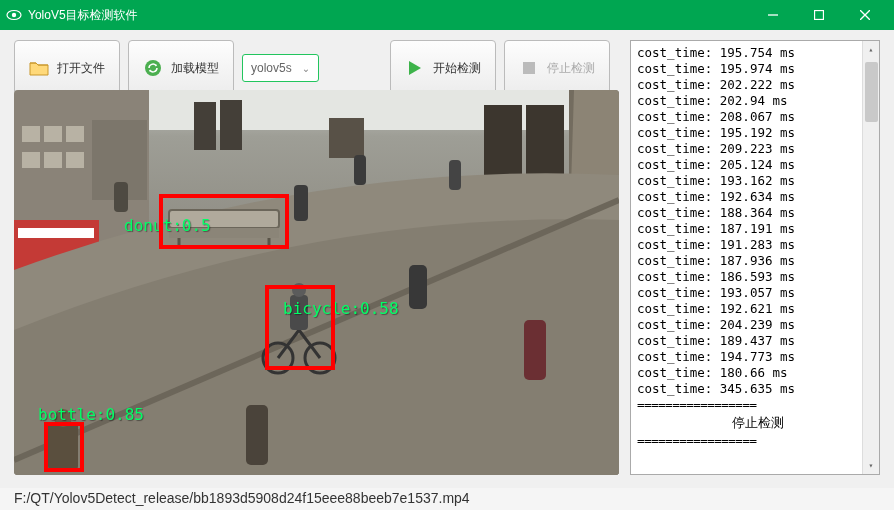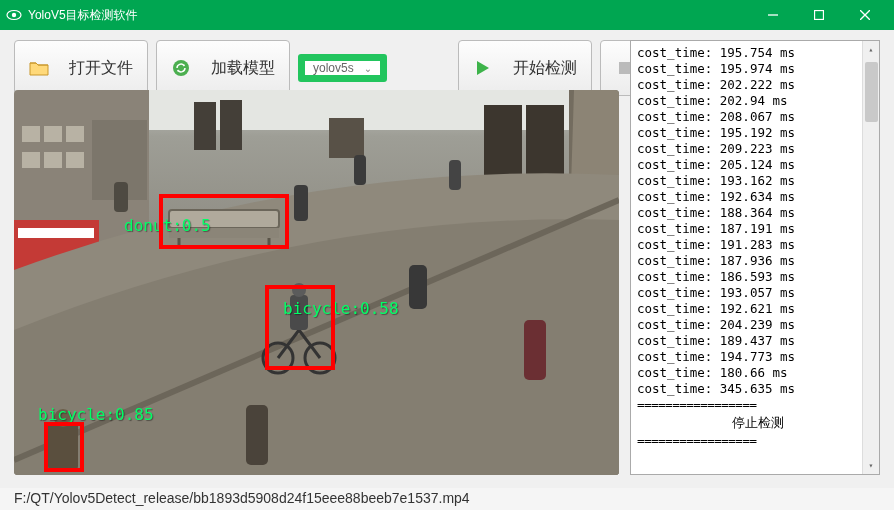--- a/index.html
+++ b/index.html
@@ -3,24 +3,24 @@
 <meta charset="utf-8">
 <style>
   * { box-sizing: border-box; margin: 0; padding: 0; }
   body { width: 894px; height: 510px; font-family: "Microsoft YaHei", Arial, sans-serif; font-size: 12px; background: #f5f5f5; overflow: hidden; }
   .titlebar { height: 30px; background: #00a651; display: flex; align-items: center; padding: 0 6px; color: #fff; }
   .titlebar .icon-eye { width: 16px; height: 16px; margin-right: 6px; display: flex; align-items: center; justify-content: center; }
   .titlebar .title { font-size: 12px; flex: 1; }
   .titlebar .win-ctrl { width: 46px; height: 30px; display: flex; align-items: center; justify-content: center; }
   .content { position: relative; height: 458px; background: #f0f0f0; }
   .toolbar { position: absolute; top: 10px; left: 14px; display: flex; gap: 8px; align-items: center; }
-  .btn { height: 56px; border: 1px solid #bbb; background: linear-gradient(#fdfdfd,#ececec); border-radius: 4px; display: flex; align-items: center; padding: 0 14px; gap: 20px; cursor: pointer; font-size: 16px; color: #333; }
+  .btn { height: 56px; border: 1px solid #bbb; background: linear-gradient(#fdfdfd,#ececec); border-radius: 4px; display: flex; align-items: center; padding: 0 14px; gap: 8px; cursor: pointer; font-size: 12px; color: #333; }
   .btn.disabled { color: #aaa; }
   .icon-box { width: 20px; height: 18px; display: flex; align-items: center; justify-content: center; }
-  .select { height: 28px; border: 7px solid #22c55e; background: #fff; border-radius: 3px; display: flex; align-items: center; padding: 0 8px; gap: 10px; font-size: 12px; color: #666; cursor: pointer; }
+  .select { height: 28px; border: 1px solid #22c55e; background: #fff; border-radius: 3px; display: flex; align-items: center; padding: 0 8px; gap: 10px; font-size: 12px; color: #666; cursor: pointer; }
   .select .chev { font-size: 10px; color: #888; }
   .image-area { position: absolute; top: 60px; left: 14px; width: 605px; height: 385px; background: #a8a8a0; border-radius: 4px; overflow: hidden; }
   .street-scene { width: 100%; height: 100%; position: relative; background: linear-gradient(to bottom, #c5c7c3 0%, #9e9e96 12%, #837f75 60%, #7a766c 100%); }
   .scene-svg { position: absolute; inset: 0; }
   .bbox { position: absolute; border: 4px solid #ff0000; }
   .bbox-label { position: absolute; color: #00ff66; font-family: Consolas, monospace; font-size: 16px; font-weight: 500; white-space: nowrap; text-shadow: 1px 1px 1px rgba(0,0,0,0.4); }
   .log-panel { position: absolute; top: 10px; right: 14px; width: 250px; height: 435px; background: #fff; border: 1px solid #aaa; font-family: Consolas, monospace; font-size: 12.5px; line-height: 16px; padding: 4px 0 4px 6px; overflow: hidden; }
   .log-line { white-space: pre; color: #000; }
   .log-sep { letter-spacing: -0.5px; }
   .log-stop { text-align: center; font-family: "Microsoft YaHei"; font-size: 13px; padding: 2px 0; }
@@ -154,21 +154,21 @@
         <rect x="435" y="70" width="12" height="30" rx="4" fill="#444"></rect>
         <rect x="510" y="230" width="22" height="60" rx="5" fill="#6b2f33"></rect>
         <rect x="232" y="315" width="22" height="60" rx="5" fill="#4a433a"></rect>
 
         <rect x="34" y="332" width="30" height="48" rx="4" fill="#5a4f3e"></rect>
         <circle cx="49" cy="328" r="9" fill="#6b5e49"></circle>
       </svg>
 
       <div class="bbox-label" style="left:110px;top:95px;margin-top:31px;">donut:0.5</div>
       <div class="bbox-label" style="left:269px;top:175px;margin-top:34px;">bicycle:0.58</div>
-      <div class="bbox-label" style="left:24px;top:315px;">bicycle:0.85</div>
+      <div class="bbox-label" style="left:24px;top:315px;">bottle:0.85</div>
 
       <div class="bbox" style="left:145px;top:104px;width:130px;height:55px;"></div>
       <div class="bbox" style="left:251px;top:195px;width:70px;height:85px;"></div>
       <div class="bbox" style="left:30px;top:332px;width:40px;height:50px;"></div>
     </div>
   </div>
 
   <div class="log-panel">
     <div id="log-lines">
         <div class="log-line">cost_time: 195.754 ms</div>

